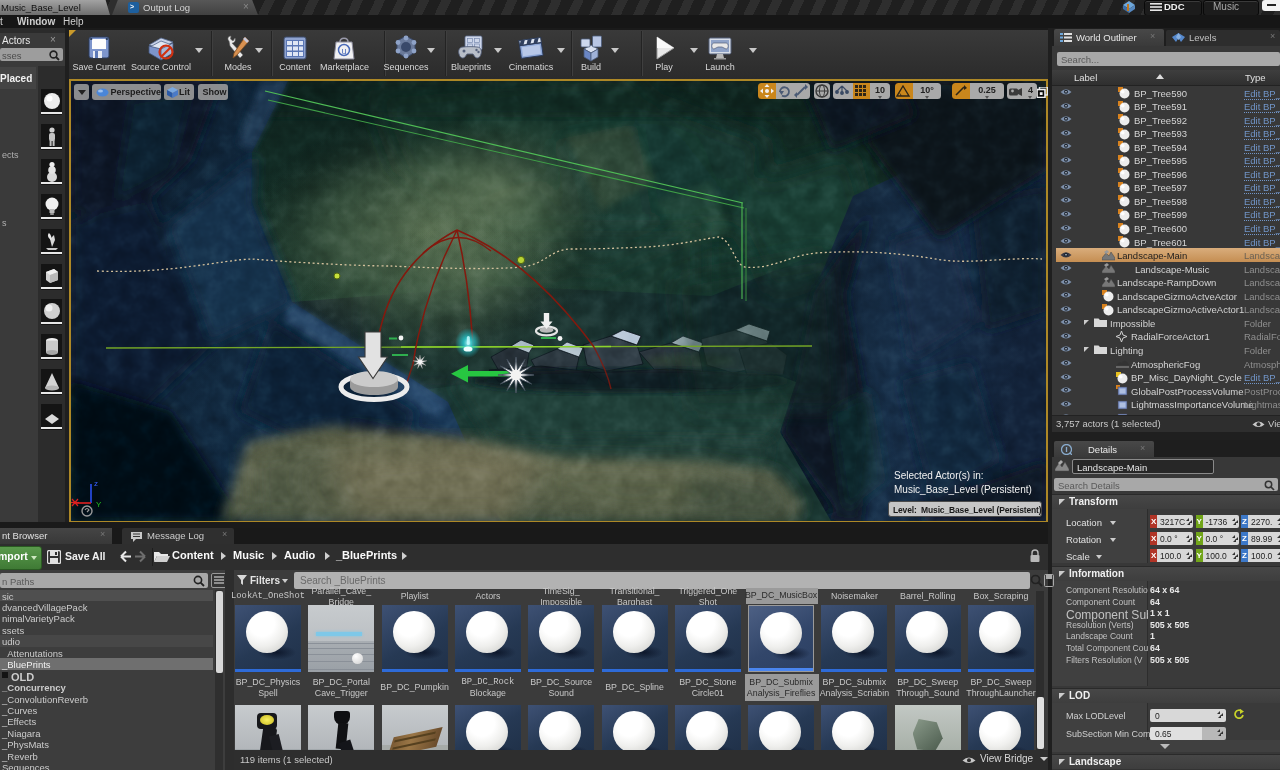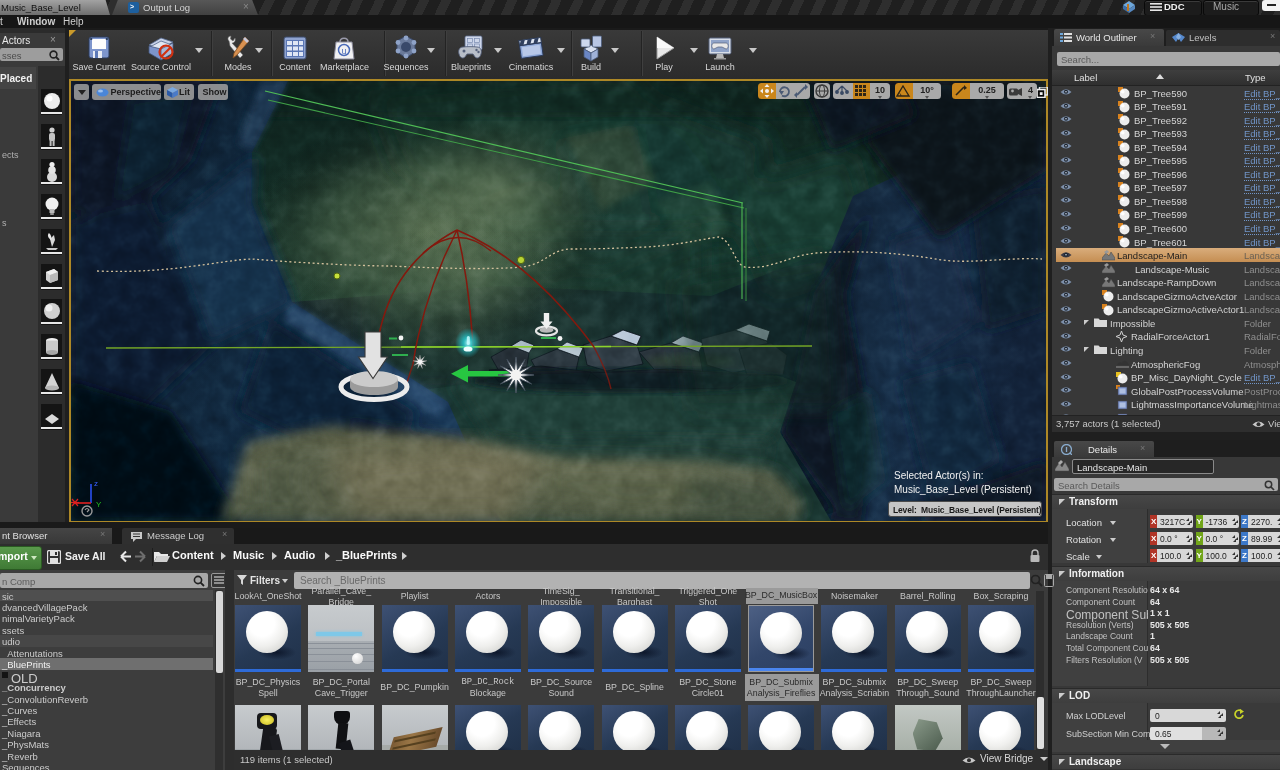--- a/index.html
+++ b/index.html
@@ -1139,21 +1139,21 @@
 <div class="a" style="left:272px;top:552px;width:0;height:0;border-top:4px solid transparent;border-bottom:4px solid transparent;border-left:5px solid #d0d0d0;"></div>
 <div class="a" style="left:325px;top:552px;width:0;height:0;border-top:4px solid transparent;border-bottom:4px solid transparent;border-left:5px solid #d0d0d0;"></div>
 <div class="a" style="left:402px;top:552px;width:0;height:0;border-top:4px solid transparent;border-bottom:4px solid transparent;border-left:5px solid #d0d0d0;"></div>
 <svg class="a" style="left:1029px;top:549px;" width="12" height="14">
     <path d="M3 6 L3 4 a3 3 0 0 1 6 0 L9 6" fill="none" stroke="#b8b8b8" stroke-width="1.4"></path>
     <rect x="1.5" y="6" width="9" height="7" rx="1" fill="#b8b8b8"></rect>
   </svg>
 <div class="a" style="left:0;top:570px;width:1048px;height:200px;background:#3b3b3b;"></div>
 <div class="a" style="left:0;top:570px;width:225px;height:200px;background:#3d3d3d;"></div>
 <div class="a" style="left:0;top:573px;width:208px;height:15px;background:#a8a8a8;border-radius:2px;"></div>
-<div class="tx" style="left:2px;top:575.5px;font-size:9.5px;color:#5a5a5a;">n Comp</div>
+<div class="tx" style="left:2px;top:575.5px;font-size:9.5px;color:#5a5a5a;">n Paths</div>
 <svg class="a" style="left:193px;top:575px;" width="12" height="12">
     <circle cx="5" cy="5" r="3.6" fill="none" stroke="#222" stroke-width="1.6"></circle>
     <line x1="7.6" y1="7.6" x2="11" y2="11" stroke="#222" stroke-width="1.8"></line>
   </svg>
 <div class="a" style="left:211px;top:573px;width:16px;height:15px;background:#353535;border:1px solid #999;border-radius:2px;box-sizing:border-box;"></div>
 <svg class="a" style="left:214px;top:576px;" width="10" height="9">
     <g stroke="#ccc" stroke-width="1.2">
       <line x1="0" y1="1" x2="10" y2="1"></line>
       <line x1="0" y1="4" x2="10" y2="4"></line>
       <line x1="0" y1="7" x2="10" y2="7"></line>
@@ -1163,21 +1163,21 @@
 <div class="tx" style="left:2px;top:590.5px;font-size:9.5px;color:#cccccc;">sic</div>
 <div class="tx" style="left:2px;top:601.95px;font-size:9.5px;color:#cccccc;">dvancedVillagePack</div>
 <div class="tx" style="left:2px;top:613.4px;font-size:9.5px;color:#cccccc;">nimalVarietyPack</div>
 <div class="tx" style="left:2px;top:624.85px;font-size:9.5px;color:#cccccc;">ssets</div>
 <div class="a" style="left:0;top:635.3px;width:213px;height:11.45px;background:#474747;"></div>
 <div class="tx" style="left:2px;top:636.3px;font-size:9.5px;color:#cccccc;">udio</div>
 <div class="tx" style="left:2px;top:647.75px;font-size:9.5px;color:#cccccc;">_Attenutations</div>
 <div class="a" style="left:0;top:658.2px;width:213px;height:11.45px;background:#6f6f6f;"></div>
 <div class="tx" style="left:2px;top:659.2px;font-size:9.5px;color:#f0f0f0;">_BluePrints</div>
 <div class="a" style="left:2px;top:672.15px;width:6px;height:6px;background:#141414;"></div>
-<div class="tx" style="left:11px;top:670.65px;font-size:13px;color:#cccccc;">OLD</div>
+<div class="tx" style="left:11px;top:670.65px;font-size:11px;color:#cccccc;font-weight:bold;">OLD</div>
 <div class="tx" style="left:2px;top:682.1px;font-size:9.5px;color:#cccccc;font-weight:bold;">_Concurrency</div>
 <div class="tx" style="left:2px;top:693.55px;font-size:9.5px;color:#cccccc;">_ConvolutionReverb</div>
 <div class="tx" style="left:2px;top:705.0px;font-size:9.5px;color:#cccccc;">_Curves</div>
 <div class="tx" style="left:2px;top:716.45px;font-size:9.5px;color:#cccccc;">_Effects</div>
 <div class="tx" style="left:2px;top:727.9px;font-size:9.5px;color:#cccccc;">_Niagara</div>
 <div class="tx" style="left:2px;top:739.35px;font-size:9.5px;color:#cccccc;">_PhysMats</div>
 <div class="tx" style="left:2px;top:750.8px;font-size:9.5px;color:#cccccc;">_Reverb</div>
 <div class="tx" style="left:2px;top:762.25px;font-size:9.5px;color:#cccccc;">Sequences</div>
 <div class="a" style="left:215px;top:590px;width:8px;height:180px;background:#2f2f2f;"></div>
 <div class="a" style="left:215.5px;top:591px;width:7px;height:82px;background:#d8d8d8;border-radius:2px;"></div>
@@ -1191,21 +1191,21 @@
 <div class="a" style="left:294px;top:572px;width:736px;height:17px;background:#b2b2b2;border-radius:2px;"></div>
 <div class="tx" style="left:300px;top:575px;font-size:10px;color:#6a6a6a;">Search _BluePrints</div>
 <svg class="a" style="left:1030px;top:574px;" width="13" height="13">
     <circle cx="5.5" cy="5.5" r="4" fill="none" stroke="#222" stroke-width="1.7"></circle>
     <line x1="8.5" y1="8.5" x2="12" y2="12" stroke="#222" stroke-width="1.9"></line>
   </svg>
 <svg class="a" style="left:1044px;top:574px;" width="11" height="13">
     <rect x="0.5" y="0.5" width="9" height="12" rx="1" fill="none" stroke="#aaa" stroke-width="1"></rect>
     <rect x="2" y="1" width="6" height="4" fill="#aaa"></rect>
   </svg>
-<div class="tx" style="left:268.0px;top:590.5px;transform:translateX(-50%);font-size:8.8px;color:#c8c8c8;">LookAt_OneShot</div>
+<div class="tx" style="left:268.0px;top:590.5px;transform:translateX(-50%);font-size:8.8px;color:#c8c8c8;font-family:Liberation Mono, monospace;">LookAt_OneShot</div>
 <div class="tx" style="left:341.3px;top:586px;transform:translateX(-50%);font-size:8.8px;color:#c8c8c8;">Parallel_Cave_</div>
 <div class="tx" style="left:341.3px;top:596.5px;transform:translateX(-50%);font-size:8.8px;color:#c8c8c8;">Bridge</div>
 <div class="tx" style="left:414.6px;top:590.5px;transform:translateX(-50%);font-size:8.8px;color:#c8c8c8;">Playlist</div>
 <div class="tx" style="left:487.9px;top:590.5px;transform:translateX(-50%);font-size:8.8px;color:#c8c8c8;">Actors</div>
 <div class="tx" style="left:561.2px;top:586px;transform:translateX(-50%);font-size:8.8px;color:#c8c8c8;">TimeSig_</div>
 <div class="tx" style="left:561.2px;top:596.5px;transform:translateX(-50%);font-size:8.8px;color:#c8c8c8;">Impossible</div>
 <div class="tx" style="left:634.5px;top:586px;transform:translateX(-50%);font-size:8.8px;color:#c8c8c8;">Transitional_</div>
 <div class="tx" style="left:634.5px;top:596.5px;transform:translateX(-50%);font-size:8.8px;color:#c8c8c8;">Barghast</div>
 <div class="tx" style="left:707.8px;top:586px;transform:translateX(-50%);font-size:8.8px;color:#c8c8c8;">Triggered_One</div>
 <div class="tx" style="left:707.8px;top:596.5px;transform:translateX(-50%);font-size:8.8px;color:#c8c8c8;">Shot</div>

